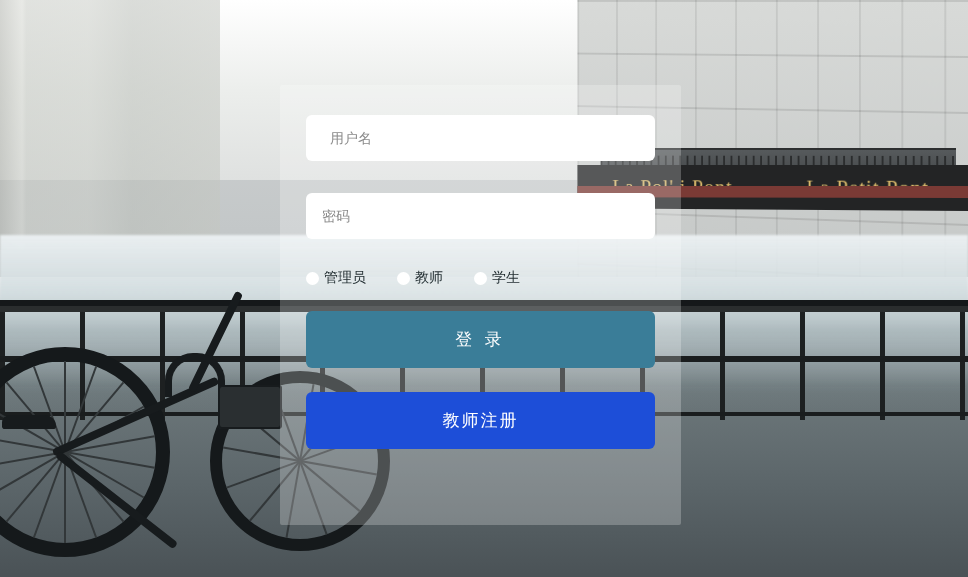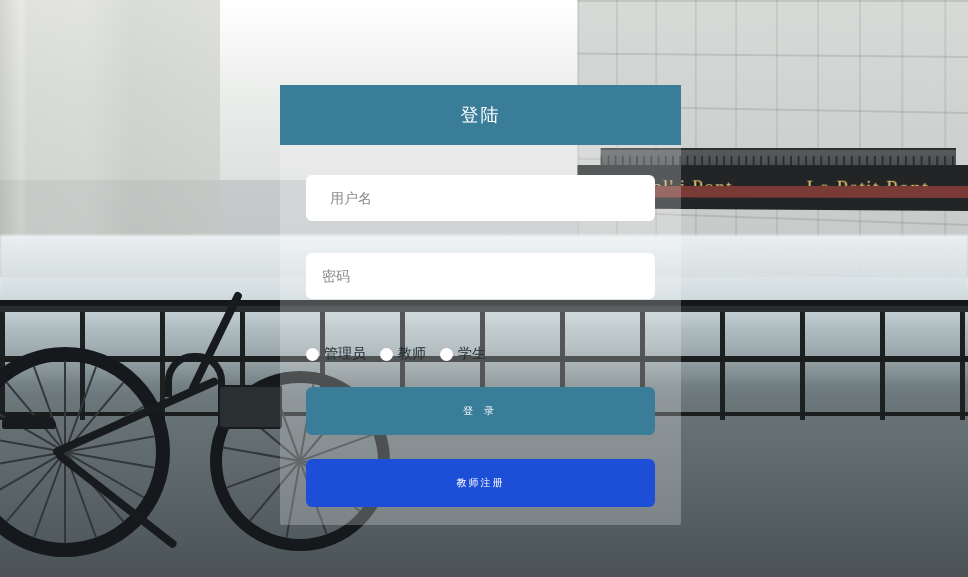--- a/index.html
+++ b/index.html
@@ -97,25 +97,25 @@
       height:60px; background:#3a7d98; color:#fff; font-size:18px;
       display:flex; align-items:center; justify-content:center; letter-spacing:2px;
     }
     .card-body{ padding: 26px 26px 0 26px; }
     .field{
       width:100%; height:46px; background:#fff; border-radius:6px; border:none;
       padding:0 16px; font-size:14px; color:#444; outline:none; margin-top:32px;
     }
     .field::placeholder{ color:#8a8a8a; }
     .field:first-child{ margin-top:4px;padding-left:24px; }
-    .roles{ margin-top:46px; display:flex; gap:6px; align-items:center; font-size:14px; color:#1e2a2e;}
+    .roles{ margin-top:30px; display:flex; gap:23px; align-items:center; font-size:14px; color:#1e2a2e;}
     .roles label{ display:flex; align-items:center; gap:5px; margin-right:8px; cursor:pointer;}
     .roles input[type=radio]{ appearance:none; width:13px; height:13px; border-radius:50%; border:2px solid #fff; background:#fff; position:relative;}
     .roles input[type=radio]::after{content:"";position:absolute;inset:2px;border-radius:50%;}
-    .btn{ width:100%; height:48px; border:none; border-radius:6px; color:#fff; font-size:10px; letter-spacing:4px; cursor:pointer; margin-top:24px;}
+    .btn{ width:100%; height:57px; border:none; border-radius:6px; color:#fff; font-size:17px; letter-spacing:4px; cursor:pointer; margin-top:24px;}
     .btn-primary{ background:#3a7d98; }
     .btn-warning{ background:#1d4ed8; letter-spacing:2px;}
   </style>
 </head>
 <body>
 
 <div class="bg">
   <div class="sky"></div>
   <div class="building-left"></div>
   <div class="building-right"></div>
@@ -186,21 +186,20 @@
         <div class="tube t2"></div>
         <div class="tube t3"></div>
     </div>
     <div class="seat"></div>
     <div class="bars"></div>
     <div class="basket"></div>
   </div>
 </div>
 
 <div class="card">
-  <div class="card-header">登陆</div>
   <div class="card-body">
     <input class="field" type="text" placeholder="用户名" style="">
     <input class="field" type="password" placeholder="密码" style="">
 
     <div class="roles">
       <label>
         <input type="radio" name="role" style="">
         <span>管理员</span>
       </label>
       <label>

